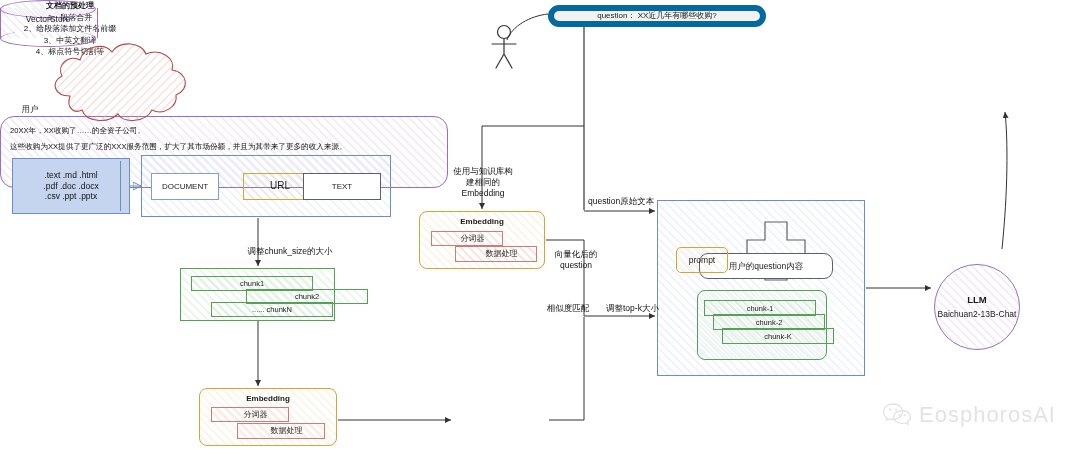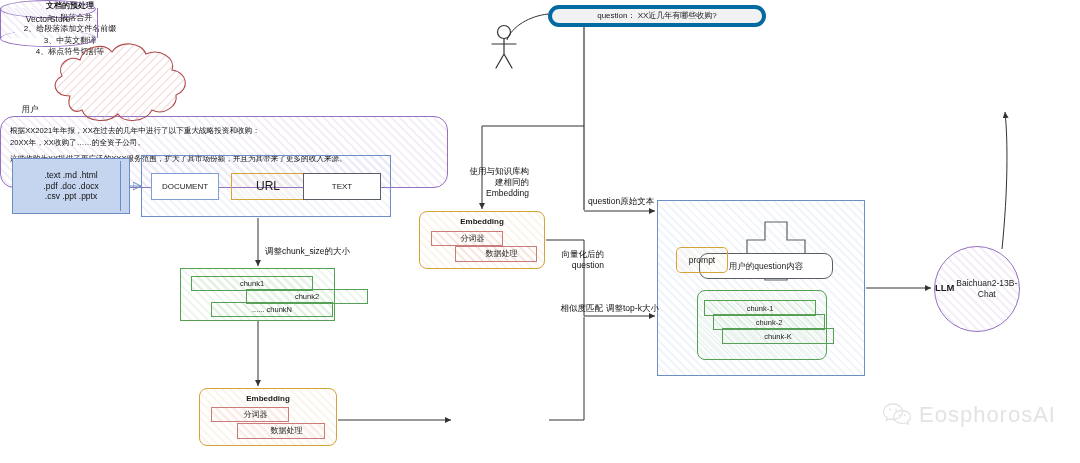--- a/index.html
+++ b/index.html
@@ -4,36 +4,36 @@
 <style>
   html,body{margin:0;padding:0;background:#ffffff;}
   body{
     font-family:"Liberation Sans","DejaVu Sans",sans-serif;
     width:1080px;height:463px;position:relative;overflow:hidden;
     color:#1a1a1a;
   }
   #canvas{position:absolute;left:0;top:0;width:1080px;height:463px;}
   .node{position:absolute;box-sizing:border-box;display:flex;align-items:center;
         justify-content:center;text-align:center;line-height:1.25;}
-  .lbl{position:absolute;font-size:8.5px;color:#111;line-height:1.3;text-align:right;white-space:pre-line;}
+  .lbl{position:absolute;font-size:8.5px;color:#111;line-height:1.3;text-align:center;white-space:pre-line;}
   .hatch-blue{background:repeating-linear-gradient(45deg,rgba(120,150,210,.10) 0 2px,rgba(255,255,255,0) 2px 6px);}
   .hatch-green{background:repeating-linear-gradient(45deg,rgba(120,190,120,.13) 0 2px,rgba(255,255,255,0) 2px 6px);}
   .hatch-red{background:repeating-linear-gradient(45deg,rgba(220,130,130,.13) 0 2px,rgba(255,255,255,0) 2px 6px);padding-left:11px;}
   .hatch-gold{background:repeating-linear-gradient(45deg,rgba(225,180,90,.12) 0 2px,rgba(255,255,255,0) 2px 6px);}
   .hatch-purple{background:repeating-linear-gradient(45deg,rgba(160,120,200,.12) 0 2px,rgba(255,255,255,0) 2px 6px);}
   .hatch-gray{background:repeating-linear-gradient(45deg,rgba(140,140,150,.10) 0 2px,rgba(255,255,255,0) 2px 6px);}
 
   
   #filetypes{left:12px;top:158px;width:118px;height:56px;border:1px solid #6b8fc4;
     background:#c5d5ef;font-size:8.5px;color:#111;flex-direction:column;}
   #filetypes .shadowbar{position:absolute;right:3px;top:2px;bottom:2px;width:5px;
     border-left:1px solid #6b8fc4;background:#c5d5ef;}
   #srcgroup{left:141px;top:155px;width:250px;height:62px;border:1px solid #6b8fc4;}
   #doc-box{left:151px;top:173px;width:68px;height:27px;border:1px solid #7f9fd4;font-size:8px;background:#fff;}
-  #url-box{left:231px;top:173px;width:74px;height:27px;border:1px solid #d4a437;font-size:12px;}
+  #url-box{left:243px;top:173px;width:74px;height:27px;border:1px solid #d4a437;font-size:10px;}
   #text-box{left:303px;top:173px;width:78px;height:27px;border:1px solid #5a5f66;font-size:8px;background:#fff;}
 
   #chunks{left:180px;top:268px;width:155px;height:53px;border:1px solid #56a056;}
   .chunkrow{position:absolute;height:13px;border:1px solid #56a056;font-size:7.5px;
     display:flex;align-items:center;justify-content:center;}
   #chunk1{left:191px;top:276px;width:120px;}
   #chunk2{left:201px;top:289px;width:120px;margin-left:45px;}
   #chunkN{left:211px;top:302px;width:120px;}
 
   #emb1{left:199px;top:388px;width:138px;height:58px;border:1px solid #d4a437;border-radius:8px;}
@@ -48,35 +48,35 @@
 
   #promptbox{left:657px;top:200px;width:208px;height:176px;border:1px solid #6b8fc4;}
   #q-content{left:699px;top:209px;width:134px;height:26px;border:1px solid #5a5f66;border-radius:9px;
     font-size:8.5px;background:#fff;margin-top:44px;}
   #prompt-pill{left:676px;top:247px;width:52px;height:26px;border:1px solid #d4a437;border-radius:5px;font-size:8.5px;}
   #chunkgrp{left:697px;top:290px;width:130px;height:70px;border:1px solid #56a056;border-radius:8px;}
   #ck1{left:704px;top:300px;width:110px;height:14px;}
   #ck2{left:713px;top:314px;width:110px;height:14px;}
   #ckK{left:722px;top:328px;width:110px;height:14px;}
 
-  #llm{left:934px;top:246px;width:86px;height:86px;border:1px solid #9470c0;border-radius:50%;
-    flex-direction:row;font-size:8.5px;}
+  #llm{left:934px;top:264px;width:86px;height:86px;border:1px solid #9470c0;border-radius:50%;
+    flex-direction:column;font-size:8.5px;}
   #llm .t{font-weight:bold;font-size:9.5px;margin-bottom:3px;}
 
   #vstore{left:453px;top:398px;width:96px;height:46px;}
   #vstore .cyl-body{position:absolute;left:0;top:8px;width:96px;height:30px;border-left:1px solid #9470c0;
     border-right:1px solid #9470c0;}
   #vstore .cyl-top{position:absolute;left:0;top:0;width:94px;height:16px;border:1px solid #9470c0;border-radius:50%;}
   #vstore .cyl-bot{position:absolute;left:0;top:30px;width:94px;height:16px;border:1px solid #9470c0;
     border-radius:50%;border-top:none;}
   #vstore .cyl-label{position:absolute;left:0;top:14px;width:96px;text-align:center;font-size:8.5px;}
 
   #answer{left:605px;top:48px;width:428px;height:62px;border:1px solid #9470c0;border-radius:14px;
     font-size:7.6px;color:#111;display:block;padding:8px 9px 0 9px;line-height:1.55;text-align:left;}
-  #question{left:548px;top:5px;width:218px;height:22px;border:4px solid #0369a1;border-radius:11px;
+  #question{left:548px;top:5px;width:218px;height:22px;border:6px solid #0369a1;border-radius:11px;
     font-size:8px;background:#f2f2f2;}
   #userlabel{left:480px;top:62px;width:60px;font-size:8.5px;text-align:center;}
 
   #cloudtxt{left:76px;top:63px;width:140px;font-size:8px;text-align:center;line-height:1.45;color:#111;}
   #cloudtxt b{font-size:8px;}
 
   .wm{position:absolute;left:882px;top:402px;display:flex;align-items:center;gap:7px;
       color:#e3e3e6;font-size:22px;letter-spacing:1px;}
 </style>
 </head>
@@ -225,21 +225,20 @@
   <div class="t">LLM</div>
   <div>Baichuan2-13B-Chat</div>
 </div>
 
 <div class="node" id="question">
   <span>question： XX近几年有哪些收购?</span>
   </div>
 <div id="userlabel">用户</div>
 
 <div id="answer" class="hatch-purple">
-  <div>根据XX2021年年报，XX在过去的几年中进行了以下重大战略投资和收购：</div>
   <div>20XX年，XX收购了……的全资子公司。</div>
   <div style="margin-top:4px">这些收购为XX提供了更广泛的XXX服务范围，扩大了其市场份额，并且为其带来了更多的收入来源。</div>
 </div>
 
 <div class="lbl" style="left:230px;top:246px;width:120px;">调整chunk_size的大小</div>
 <div class="lbl" style="left:437px;top:166px;width:92px;">使用与知识库构
 建相同的
 Embedding</div>
 <div class="lbl" style="left:548px;top:249px;width:56px;">向量化后的
 question</div>

